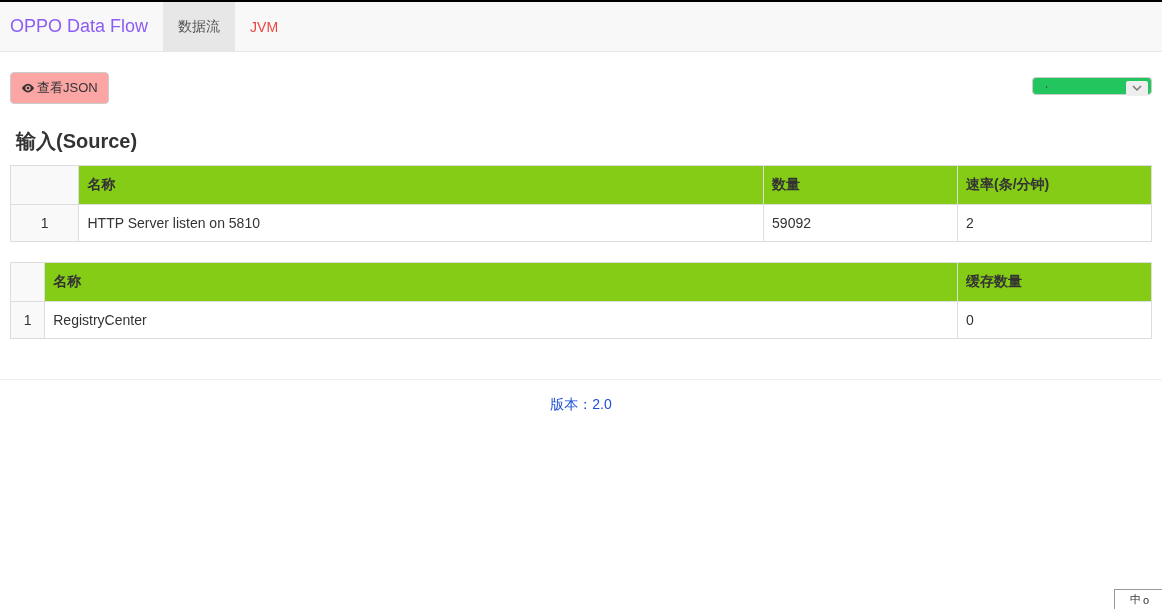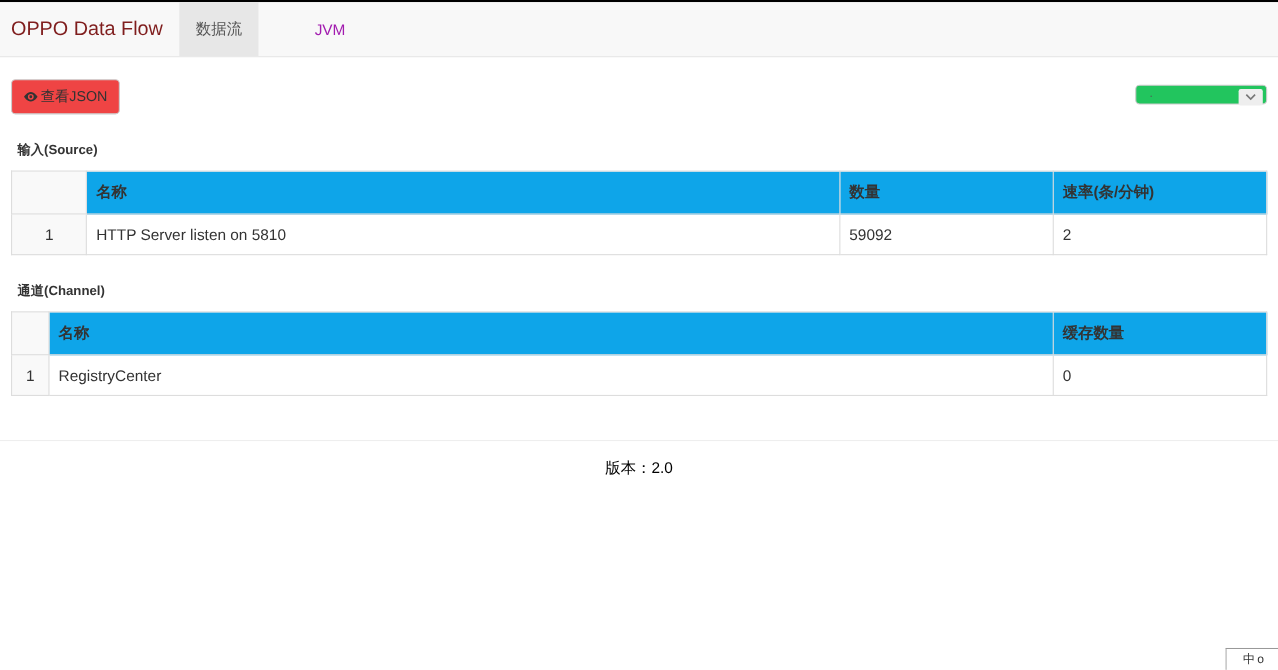--- a/index.html
+++ b/index.html
@@ -1,39 +1,39 @@
 <!DOCTYPE html>
 <html><head>
   <meta charset="utf-8">
   <style>
     * { box-sizing: border-box; margin: 0; padding: 0; }
     body { font-family: "Helvetica Neue", Helvetica, Arial, "Microsoft YaHei", sans-serif; font-size: 14px; color: #333; background: #fff; }
     .top-border { height: 2px; background: #000; }
     .header { height: 50px; background: #f8f8f8; border-bottom: 1px solid #e7e7e7; display: flex; align-items: center; }
-    .brand { font-size: 18px; color: #7f1d1d; padding: 0 15px 0 10px; font-weight: 400; }
-    .nav-tabs-top { display: flex; height: 100%; gap: 36px; }
-    .nav-tab-top { padding: 0 15px; display: flex; align-items: center; color: #a21caf; cursor: pointer; }
+    .brand { font-size: 18px; color: #8b5cf6; padding: 0 15px 0 10px; font-weight: 400; }
+    .nav-tabs-top { display: flex; height: 100%; }
+    .nav-tab-top { padding: 0 15px; display: flex; align-items: center; color: #ef4444; cursor: pointer; }
     .nav-tab-top.active { background: #e7e7e7; color: #555; }
     .container { padding: 0 10px; }
     .toolbar { margin-top: 20px; display: flex; justify-content: space-between; align-items: center; }
-    .btn { border: 1px solid #ccc; background: #ef4444; border-radius: 4px; padding: 6px 10px; font-size: 13px; cursor: pointer; display: inline-flex; align-items: center; color: #333; }
+    .btn { border: 1px solid #ccc; background: #fca5a5; border-radius: 4px; padding: 6px 10px; font-size: 13px; cursor: pointer; display: inline-flex; align-items: center; color: #333; }
     .btn svg { margin-right: 2px; }
     .select-wrap { position: relative; width: 120px; }
     .select { width: 100%; height: 18px; border: 1px solid #ccc; border-radius: 4px; padding: 6px 28px 6px 12px; font-size: 14px; appearance: none; background: #22c55e; color: #555; cursor: pointer; }
     .select-arrow { position: absolute; right: 4px; top: 4px; bottom: 4px; width: 22px; background: #eee; border-radius: 2px; display: flex; align-items: center; justify-content: center; pointer-events: none; }
     .section { margin-top: 20px; }
-    .section-title { font-weight: bold; font-size: 12px; padding: 4px 6px 10px 6px; }
+    .section-title { font-weight: bold; font-size: 20px; padding: 4px 6px 10px 6px; }
     table { width: 100%; border-collapse: collapse; border: 1px solid #ddd; }
     th, td { border: 1px solid #ddd; padding: 10px 8px; text-align: left; font-size: 14px; }
-    th { background: #0ea5e9; font-weight: bold; }
+    th { background: #84cc16; font-weight: bold; }
     .idx-col { width: 40px; text-align: center; background: #f9f9f9; }
     th.idx-col { background: #f9f9f9; }
     td.idx-col { background: #f9f9f9; }
     .footer-border { border-top: 1px solid #eee; margin-top: 40px; }
-    .footer { text-align: center; padding: 16px; font-size: 14px; color: #000000; }
+    .footer { text-align: center; padding: 16px; font-size: 14px; color: #1d4ed8; }
     .ime { position: fixed; right: 0; bottom: 0; width: 48px; height: 20px; border: 1px solid #999; border-right: none; border-bottom: none; background: #fff; display: flex; align-items: center; justify-content: center; font-size: 12px; }
     .ime span { font-size: 11px; margin-left: 2px; }
   </style>
 </head>
 <body>
 
 <div class="top-border"></div>
 
 <div class="header">
   <div class="brand">OPPO Data Flow</div>
@@ -79,21 +79,20 @@
           <td class="idx-col">1</td>
           <td>HTTP Server listen on 5810</td>
           <td>59092</td>
           <td>2</td>
         </tr>
       </tbody>
     </table>
   </div>
 
   <div class="section">
-    <div class="section-title">通道(Channel)</div>
     <table>
       <thead>
         <tr>
           <th class="idx-col"></th>
           <th style="width:80%">名称</th>
           <th style="width:17%">缓存数量</th>
         </tr>
       </thead>
       <tbody>
         <tr>

